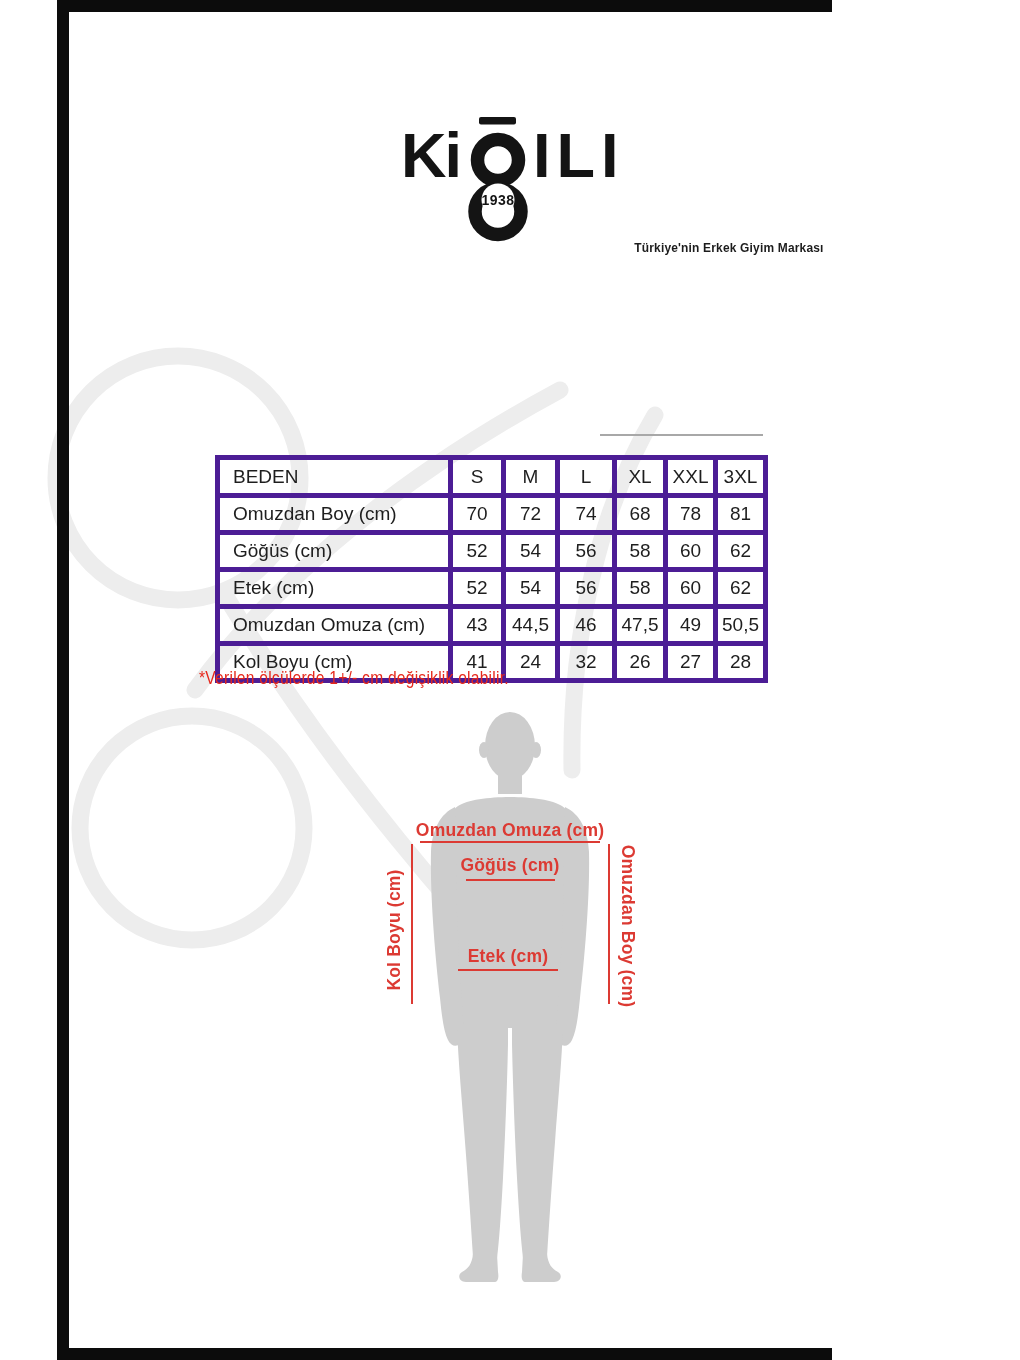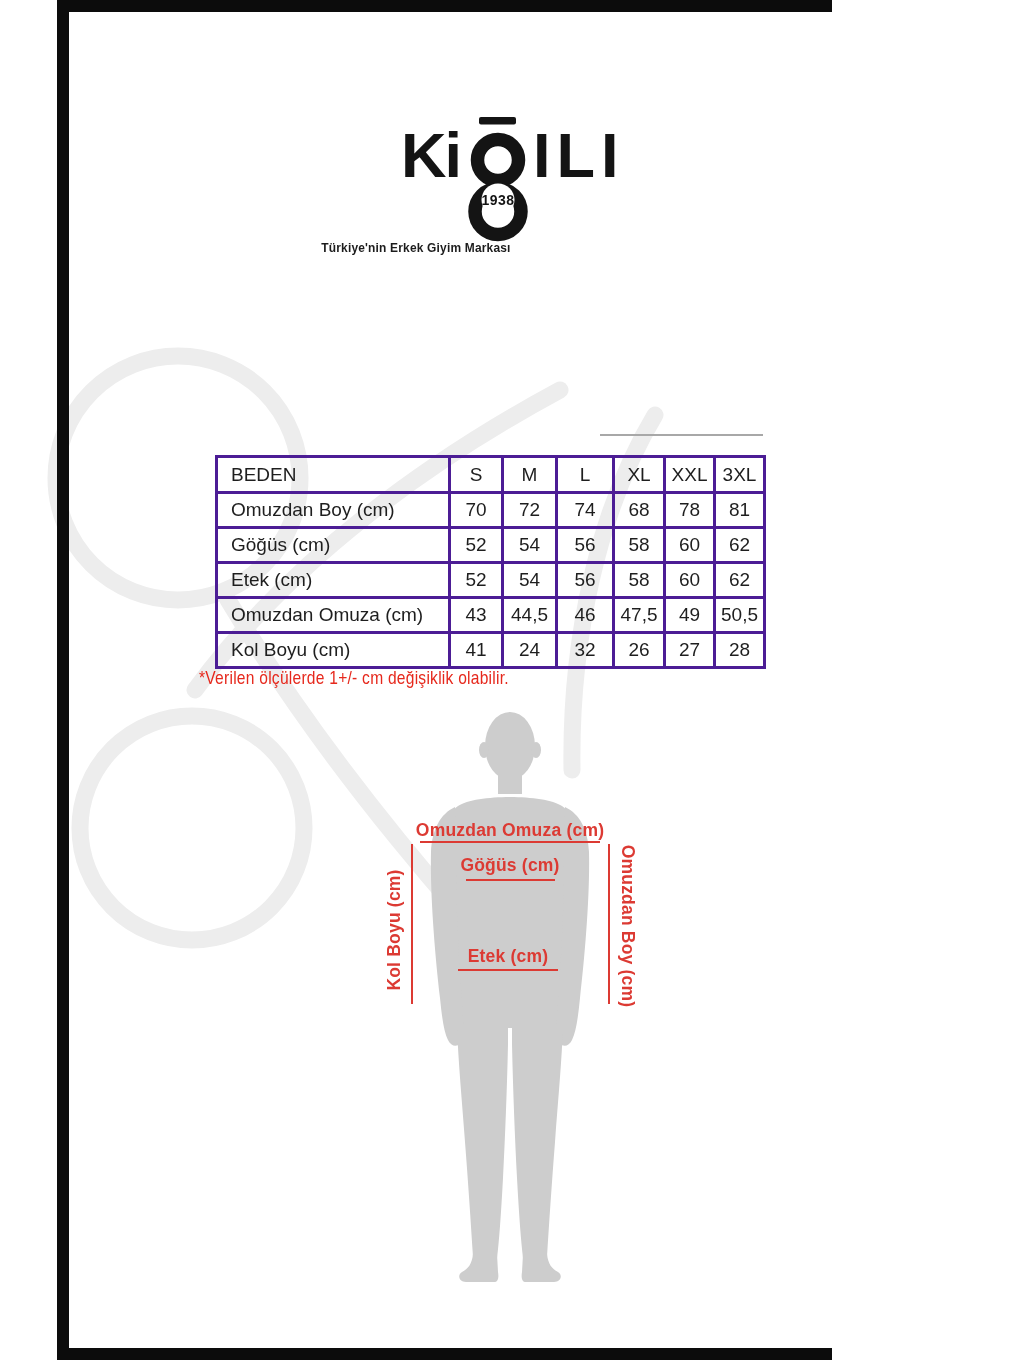--- a/index.html
+++ b/index.html
@@ -11,39 +11,39 @@
   .frame{
     position:absolute;left:57px;top:0;width:909px;height:1360px;
     border:12px solid #0c0c0c;box-sizing:border-box;z-index:6;pointer-events:none;
   }
   
   .watermark{position:absolute;left:0;top:0;z-index:0;}
   
   .logo{position:absolute;left:399px;top:116px;z-index:2;}
   .logo text{font-family:"Liberation Sans", sans-serif;font-weight:bold;fill:#141414;}
   .tagline{
-    position:absolute;left:0;right:0;top:240px;text-align:center;z-index:2;
+    position:absolute;left:0;right:0;top:240px;text-align:right;z-index:2;
     font-size:13px;font-weight:bold;color:#1c1c1c;letter-spacing:.2px;
   }
   .tagline span{display:inline-block;transform:scaleX(.92);transform-origin:center;}
   
   .title{position:absolute;left:218px;top:413px;z-index:2;white-space:nowrap;}
   .title span{
     display:inline-block;font-size:30px;font-weight:500;color:#2b2b2b;
     transform:scaleX(.73);transform-origin:left center;letter-spacing:.5px;
   }
   .title-line{position:absolute;left:600px;top:434px;width:163px;height:2px;background:#a8a8a8;z-index:2;}
   
   table.size{
     position:absolute;left:215px;top:455px;width:548px;z-index:2;
     border-collapse:collapse;table-layout:fixed;
     font-size:19px;color:#1e1e1e;
   }
   table.size th,table.size td{
-    border:3px solid #4c1d95;font-weight:400;
+    border:5px solid #4c1d95;font-weight:400;
     height:32px;text-align:center;padding:0;overflow:hidden;white-space:nowrap;
   }
   table.size th{height:33px;}
   table.size .lbl{text-align:left;padding-left:13px;}
   table.size{border-top-color:#c6c6c6;}
   
   .note{position:absolute;left:199px;top:667px;z-index:2;white-space:nowrap;}
   .note span{
     display:inline-block;font-size:19px;font-weight:500;color:#e6281c;
     transform:scaleX(.82);transform-origin:left center;letter-spacing:.3px;

